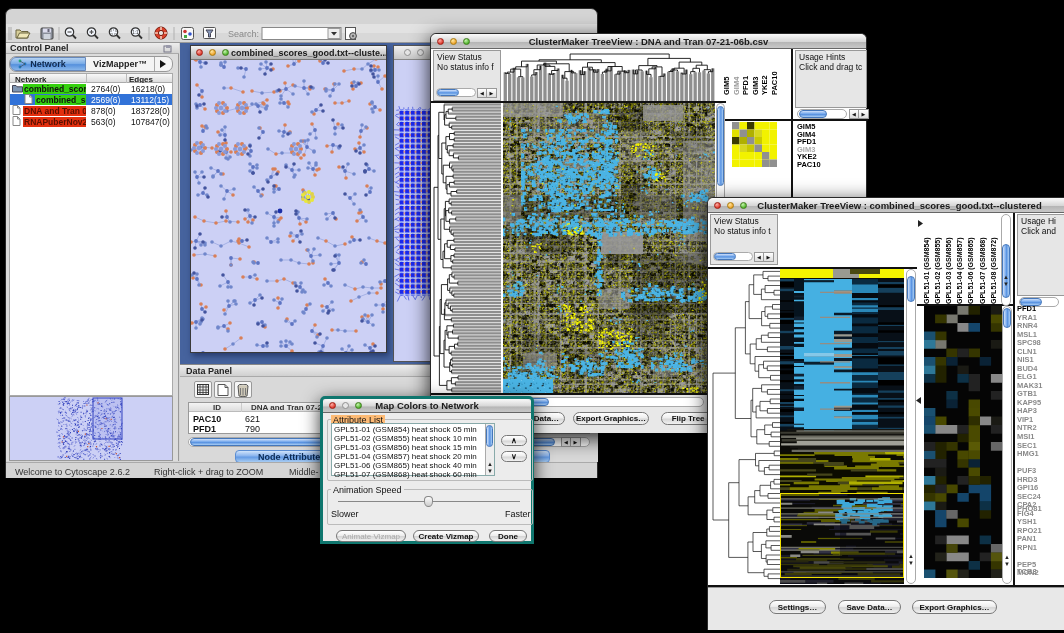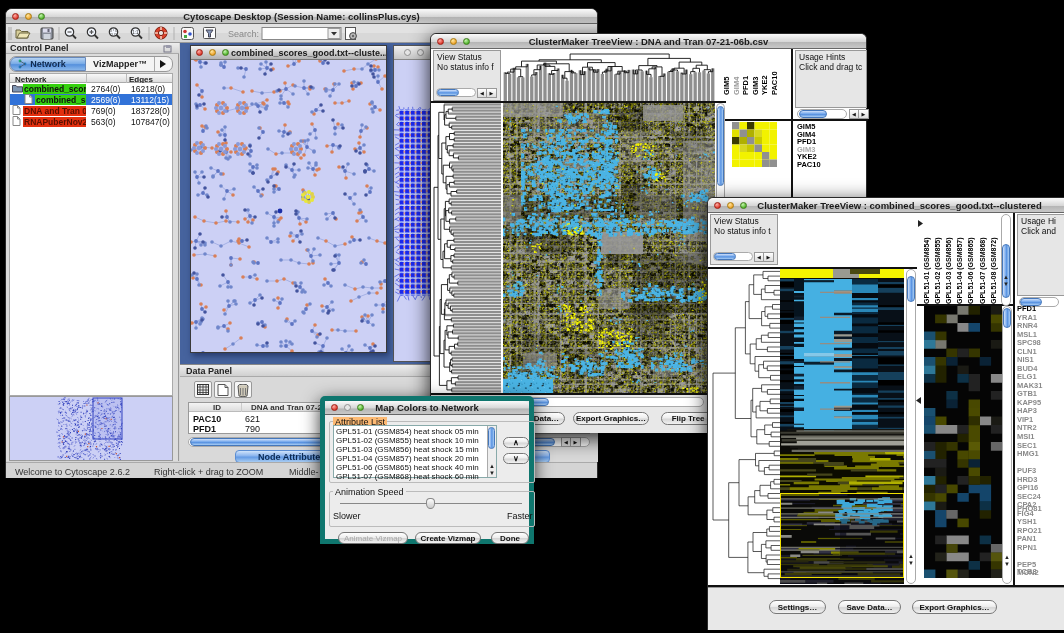--- a/index.html
+++ b/index.html
@@ -14,24 +14,20 @@
 .l-g { background:radial-gradient(circle at 35% 30%,#c8f5b0,#50b52c 70%); border:1px solid #3f7d1c; }
 .l-o { background:#e6e6e6; border:1px solid #909090; }
 .box { position:absolute; background:#e6e6e6; border:1px solid #999; font-size:8.5px; color:#111; padding:2px 0 0 3px; line-height:9.5px; }
 .abtn { position:absolute; background:linear-gradient(#fff,#eee 45%,#d6d6d6 55%,#f2f2f2); border:1px solid #777; border-radius:9px; font-size:8px; font-weight:bold; text-align:center; color:#111; white-space:nowrap; overflow:hidden; }
 .sbtrack { position:absolute; background:#fff; border:1px solid #aaa; border-radius:6px; }
 .sbh { position:absolute; border-radius:5px; background:linear-gradient(#cfe0fa,#76a9ec 45%,#5590e0 55%,#a8cdf4); border:1px solid #4477bb; }
 .sbv { position:absolute; border-radius:5px; background:linear-gradient(90deg,#cfe0fa,#76a9ec 45%,#5590e0 55%,#a8cdf4); border:1px solid #4477bb; }
 .vlab { position:absolute; font-size:7.5px; font-weight:bold; color:#000; white-space:nowrap; transform:rotate(-90deg); transform-origin:0 100%; }
 </style></head><body>
 <div class="win" style="left:5px;top:8px;width:593px;height:470px;background:#d4d4d4;border:1px solid #2a2a2a;border-radius:7px 7px 0 0;">
-    <div class="tbar">
-      <div class="lights"><i class="l-r"></i><i class="l-y"></i><i class="l-g"></i></div>
-      <div class="tt">Cytoscape Desktop (Session Name: collinsPlus.cys)</div>
-    </div>
     <svg width="591" height="19" viewBox="0 0 591 19" style="left:0px;top:15px;position:absolute;">
       <rect width="591" height="19" fill="#d8d8d8"></rect>
       <rect width="591" height="9" fill="#e2e2e2"></rect>
       <line x1="0" y1="18.5" x2="591" y2="18.5" stroke="#999"></line>
       <line x1="3" y1="3" x2="3" y2="16" stroke="#aaa"></line>
       <line x1="5" y1="3" x2="5" y2="16" stroke="#aaa"></line>
       <g transform="translate(9,3)">
         <path d="M1 11 L1 3 L5 3 L6.5 4.5 L13 4.5 L13 11 Z" fill="#d8cf9a" stroke="#6b6540"></path>
         <path d="M2 11 L4.5 6 L15 6 L12 11 Z" fill="#efe7b8" stroke="#6b6540"></path>
       </g>
@@ -133,21 +129,21 @@
         <span class="abs" style="left:25px;top:1px;background:#35d10e;color:#111;padding:0 1px;font-weight:bold;width:51px;overflow:hidden;white-space:nowrap;height:10px;">combined_sco</span>
         <span class="abs" style="left:81px;top:1px;">2569(6)</span>
         <span class="abs" style="left:121px;top:1px;">13112(15)</span>
       </div>
       <div class="abs" style="left:0;top:22px;width:164px;height:11px;color:#111;">
         <svg width="9" height="10" viewBox="0 0 9 10" style="left:2px;top:0px;position:absolute;">
           <path d="M1 9.5 V0.5 H5.5 L8 3 V9.5 Z" fill="#fff" stroke="#888"></path>
           <path d="M5.5 0.5 L5.5 3 L8 3" fill="none" stroke="#888"></path>
         </svg>
         <span class="abs" style="left:13px;top:1px;background:#e32f0e;color:#5a1000;padding:0 1px;font-weight:bold;width:63px;overflow:hidden;white-space:nowrap;height:10px;">DNA and Tran 07</span>
-        <span class="abs" style="left:81px;top:1px;">769(0)</span>
+        <span class="abs" style="left:81px;top:1px;">878(0)</span>
         <span class="abs" style="left:121px;top:1px;">183728(0)</span>
       </div>
       <div class="abs" style="left:0;top:33px;width:164px;height:11px;color:#111;">
         <svg width="9" height="10" viewBox="0 0 9 10" style="left:2px;top:0px;position:absolute;">
           <path d="M1 9.5 V0.5 H5.5 L8 3 V9.5 Z" fill="#fff" stroke="#888"></path>
           <path d="M5.5 0.5 L5.5 3 L8 3" fill="none" stroke="#888"></path>
         </svg>
         <span class="abs" style="left:13px;top:1px;background:#e32f0e;color:#5a1000;padding:0 1px;font-weight:bold;width:63px;overflow:hidden;white-space:nowrap;height:10px;">RNAPuberNov2+!</span>
         <span class="abs" style="left:81px;top:1px;">563(0)</span>
         <span class="abs" style="left:121px;top:1px;">107847(0)</span>
@@ -1392,21 +1388,21 @@
     <div class="abs" style="left:309px;top:370.4px;font-size:7.5px;font-weight:bold;color:#8a8a8a;">MON2</div>
     <svg width="6" height="7" viewBox="0 0 6 7" style="left:208px;top:199px;position:absolute;">
       <path d="M5 0 L0 3.5 L5 7 Z" fill="#222"></path>
     </svg>
     <div class="abs" style="left:0;top:387px;width:385px;height:2px;background:#111;"></div>
     <div class="abs" style="left:0;top:389px;width:385px;height:43px;background:#e8e8e8;border-top:1px solid #999;"></div>
     <div class="abtn" style="left:61px;top:402px;width:57px;height:14px;line-height:13px;">Settings…</div>
     <div class="abtn" style="left:130px;top:402px;width:63px;height:14px;line-height:13px;">Save Data…</div>
     <div class="abtn" style="left:204px;top:402px;width:85px;height:14px;line-height:13px;">Export Graphics…</div>
   </div>
-<div class="win" style="left:320px;top:396px;width:214px;height:148px;background:#ececec;border:5px solid #0f766e;border-radius:5px 5px 0 0;box-shadow:0 5px 18px rgba(0,0,0,0.8);">
+<div class="win" style="left:320px;top:396px;width:214px;height:148px;background:#ececec;border:3px solid #0f766e;border-radius:5px 5px 0 0;box-shadow:0 5px 18px rgba(0,0,0,0.8);">
     <div class="tbar" style="height:14px;">
       <div class="lights" style="top:3px;"><i class="l-r"></i><i class="l-o"></i><i class="l-g"></i></div>
       <div class="tt" style="line-height:14px;font-size:9.5px;">Map Colors to Network</div>
     </div>
     <div class="abs" style="left:4px;top:20px;width:206px;height:62px;border:1px solid #bbb;border-radius:2px;"></div>
     <div class="abs" style="left:8px;top:16px;background:#fdba74;font-size:9px;color:#111;padding:0 2px;">Attribute List</div>
     <div class="abs" style="left:8px;top:24px;width:164px;height:53px;background:#fff;border:1px solid #8aa;font-size:8px;color:#111;line-height:9px;padding:1px 0 0 2px;">GPL51-01 (GSM854) heat shock 05 min<br>GPL51-02 (GSM855) heat shock 10 min<br>GPL51-03 (GSM856) heat shock 15 min<br>GPL51-04 (GSM857) heat shock 20 min<br>GPL51-06 (GSM865) heat shock 40 min<br>GPL51-07 (GSM868) heat shock 60 min</div>
     <div class="abs" style="left:162px;top:25px;width:9px;height:51px;background:#eee;border-left:1px solid #aaa;"></div>
     <div class="sbv" style="left:163px;top:26px;width:7px;height:22px;"></div>
     <div class="abs" style="left:164px;top:62px;font-size:6px;color:#222;line-height:7px;">▲<br>▼</div>

